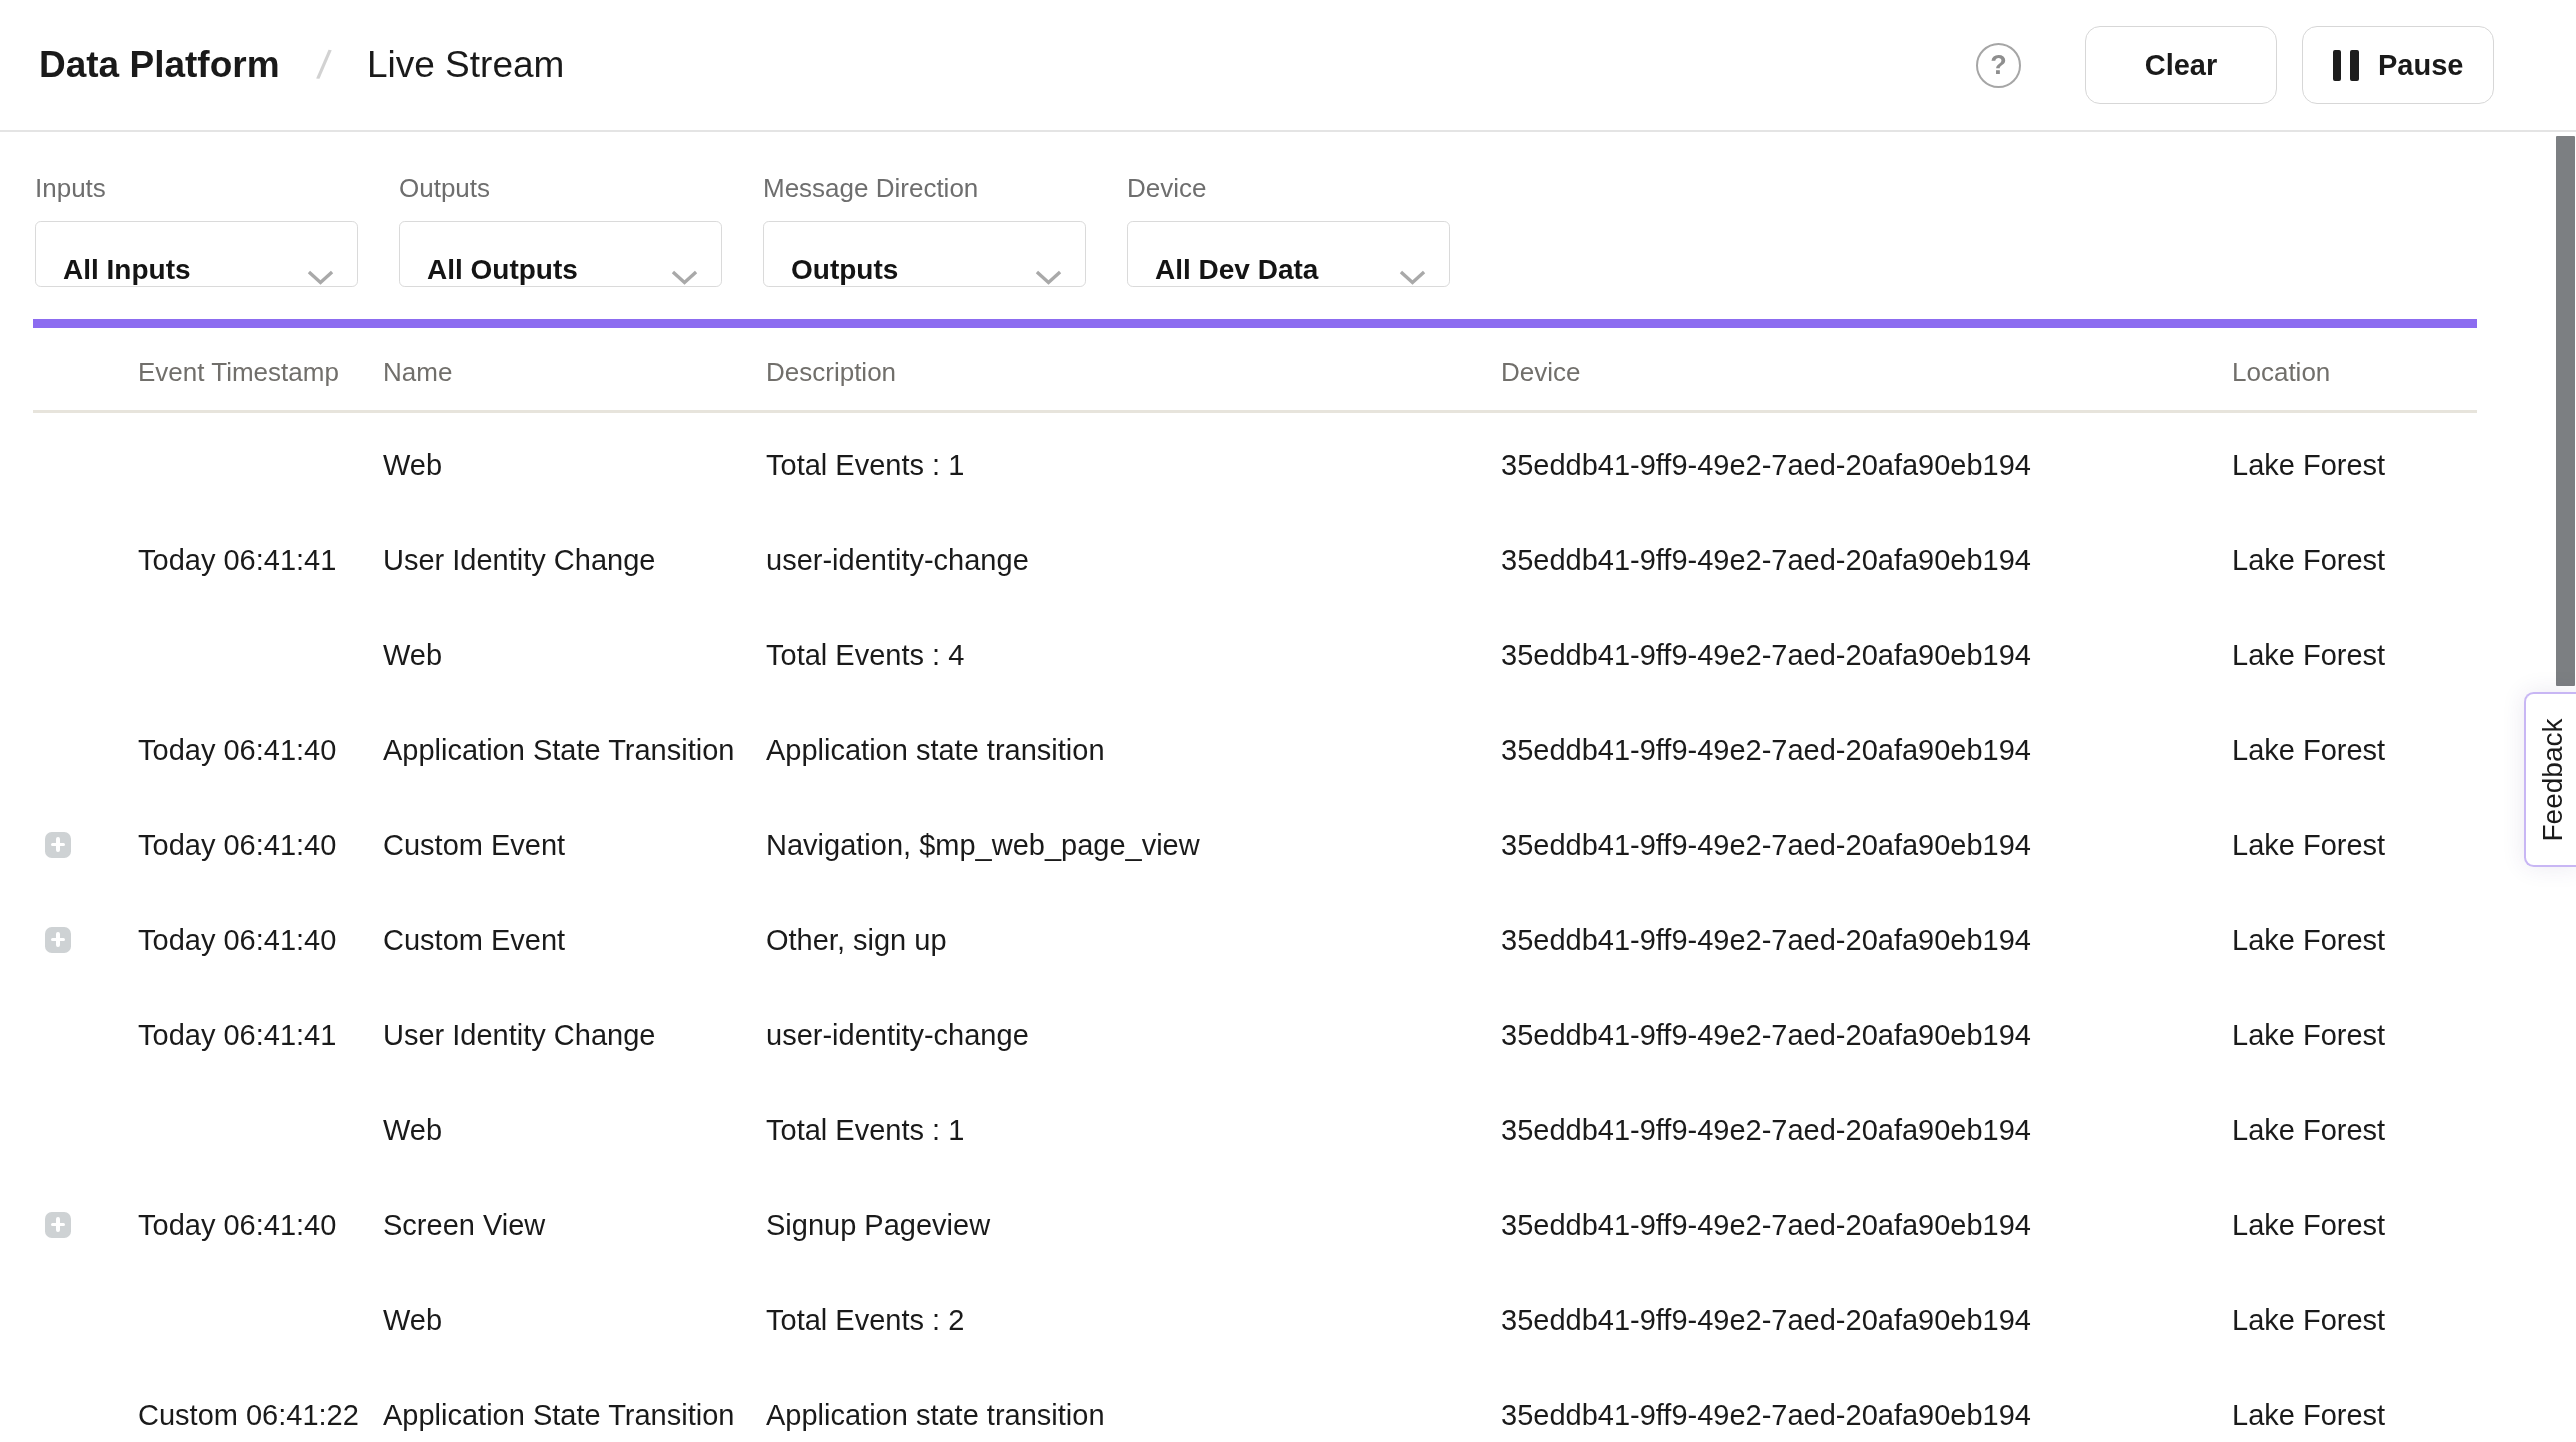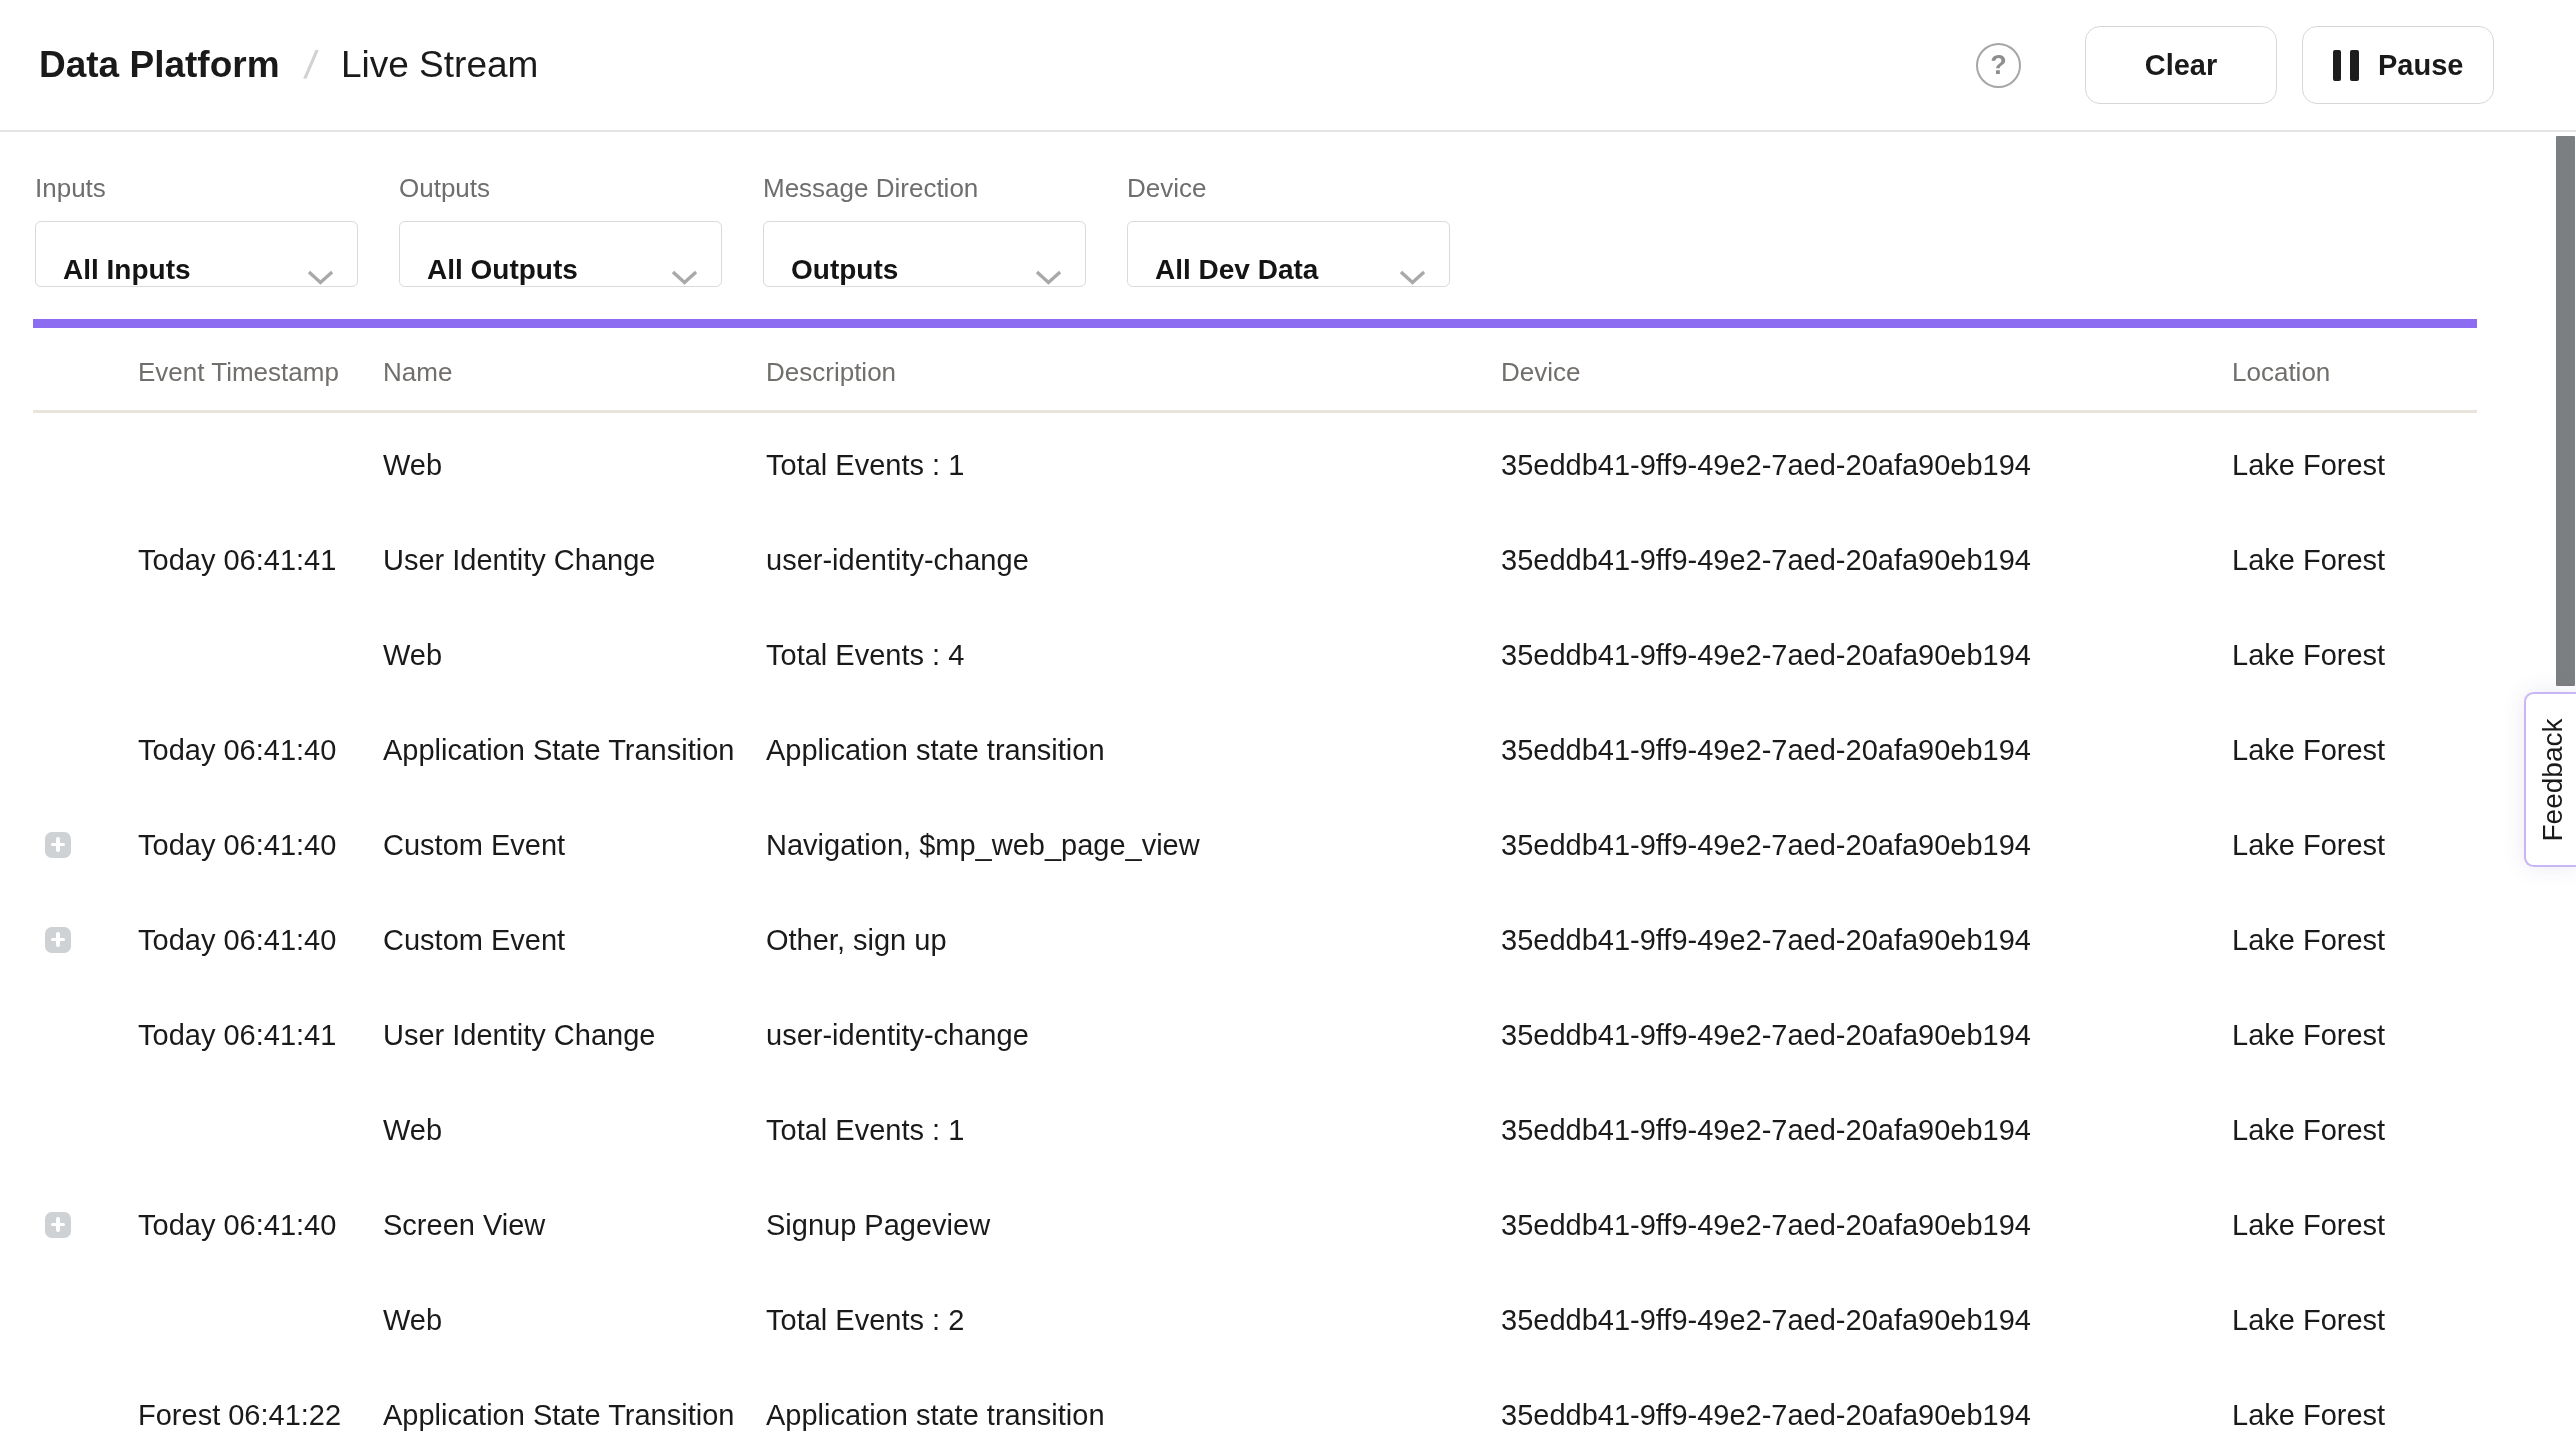--- a/index.html
+++ b/index.html
@@ -8,21 +8,21 @@
     width:2576px; height:1442px; position:relative; overflow:hidden;
     font-family:"Liberation Sans", sans-serif; color:#191919;
   }
 
   
   .page-header {
     position:absolute; left:0; top:0; width:2576px; height:132px;
     border-bottom:2.9px solid #e4e4e4; display:flex; align-items:center;
     justify-content:space-between; padding:0 82px 0 39px; background:#fff;
   }
-  .breadcrumb { display:flex; align-items:center; gap:25px; }
+  .breadcrumb { display:flex; align-items:center; gap:38px; }
   .crumb-section { font-size:37px; font-weight:700; color:#1a1a1a; }
   .crumb-sep { font-size:41px; font-weight:300; color:#d2d2d2; transform:rotate(8deg); }
   .crumb-page { font-size:37px; font-weight:400; color:#1a1a1a; }
 
   .header-actions { display:flex; align-items:center; gap:25px; }
   .help-icon {
     width:45px; height:45px; border:2.9px solid #a6a6a6; border-radius:50%;
     display:flex; align-items:center; justify-content:center;
     font-size:27px; font-weight:700; color:#8e8e8e; margin-right:39px; cursor:pointer;
   }
@@ -256,21 +256,21 @@
     <div class="event-row">
 
     <span class="col-ts"></span>
     <span class="col-name">Web</span>
     <span class="col-desc">Total Events : 2</span>
     <span class="col-device">35eddb41-9ff9-49e2-7aed-20afa90eb194</span>
     <span class="col-loc">Lake Forest</span>
   </div>
     <div class="event-row">
 
-    <span class="col-ts">Forest 06:41:22</span>
+    <span class="col-ts">Custom 06:41:22</span>
     <span class="col-name bold">Application State Transition</span>
     <span class="col-desc">Application state transition</span>
     <span class="col-device">35eddb41-9ff9-49e2-7aed-20afa90eb194</span>
     <span class="col-loc">Lake Forest</span>
   </div>
   </div>
 
 <div class="scrollbar-thumb"></div>
 
 <div class="feedback-tab">

